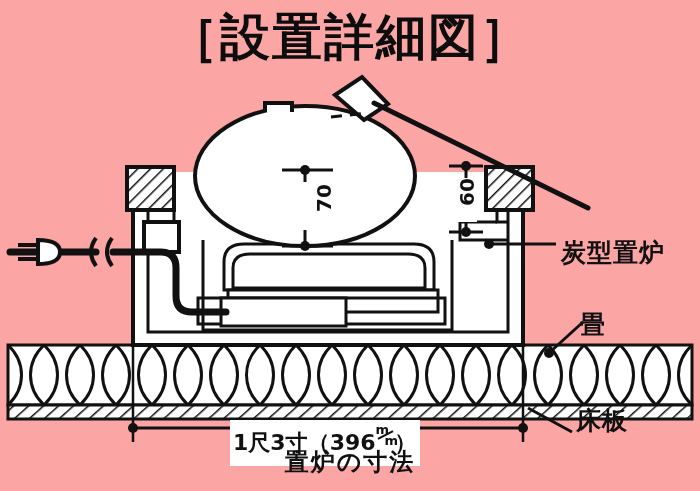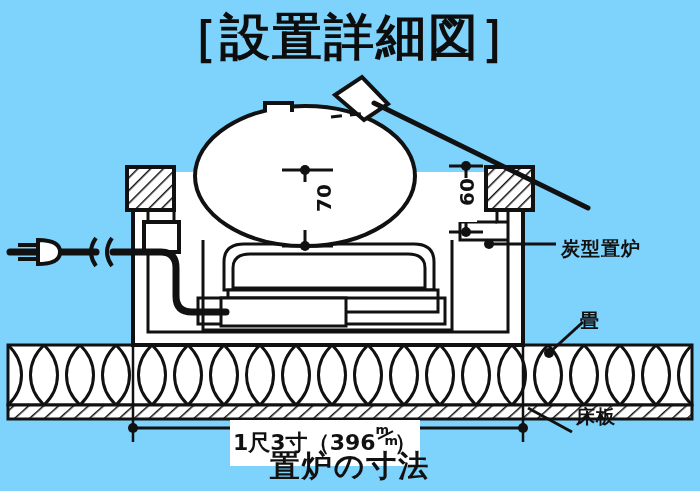--- a/index.html
+++ b/index.html
@@ -4,21 +4,21 @@
 <style>
   html, body {
     margin: 0;
     padding: 0;
     background: #ffffff;
   }
   #page {
     position: relative;
     width: 700px;
     height: 491px;
-    background: #7dd3fc;
+    background: #fca5a5;
     overflow: hidden;
     font-family: "DejaVu Sans", "Liberation Sans", sans-serif;
   }
   #diagram {
     position: absolute;
     left: 0;
     top: 0;
     width: 700px;
     height: 491px;
   }
@@ -35,30 +35,30 @@
     letter-spacing: 2px;
     white-space: nowrap;
   }
   .cap {
     position: absolute;
     left: 0;
     top: 446px;
     width: 700px;
     text-align: center;
     font-family: "DejaVu Sans", "Liberation Sans", sans-serif;
-    font-size: 30px;
+    font-size: 24px;
     font-weight: 700;
     color: #111111;
     letter-spacing: 2px;
     white-space: nowrap;
   }
   .lbl {
     position: absolute;
     font-family: "DejaVu Sans", "Liberation Sans", sans-serif;
-    font-size: 19px;
+    font-size: 25px;
     font-weight: 700;
     color: #111111;
     white-space: nowrap;
     letter-spacing: 1px;
   }
   .lbl-sumi { left: 561px; top: 236px; }
   .lbl-tatami { left: 580px; top: 308px; }
   .lbl-yuka { left: 576px; top: 404px; }
   .dimtext {
     position: absolute;

